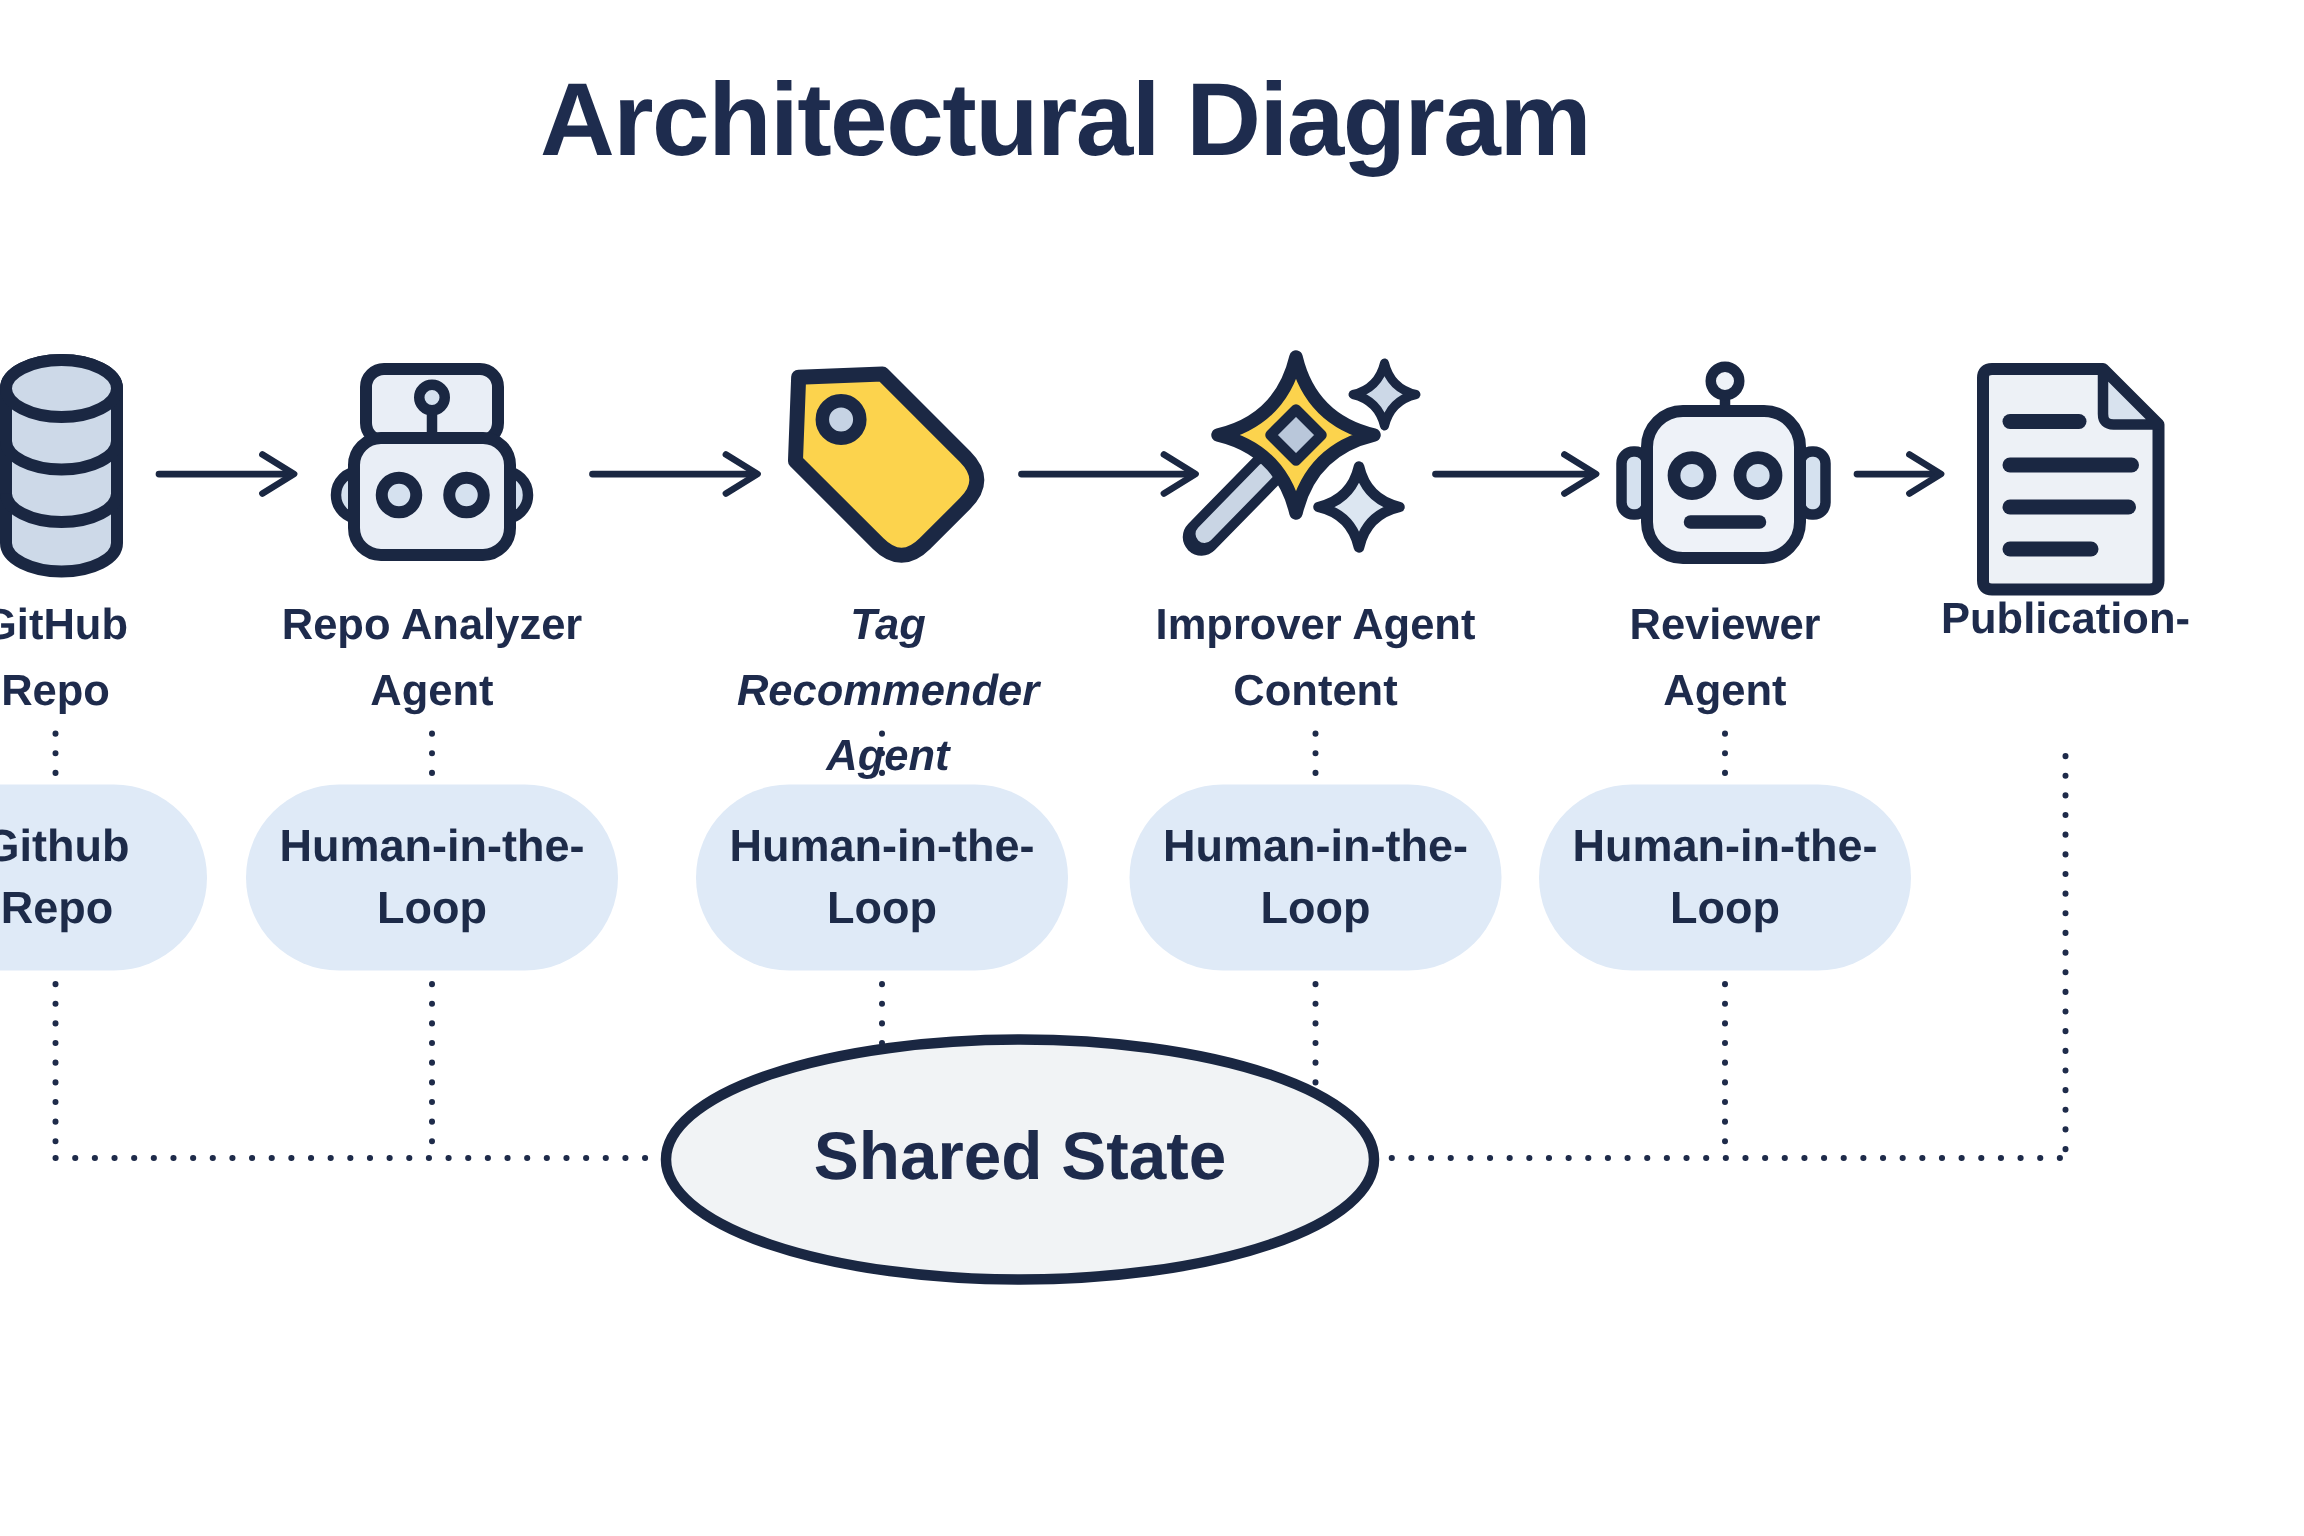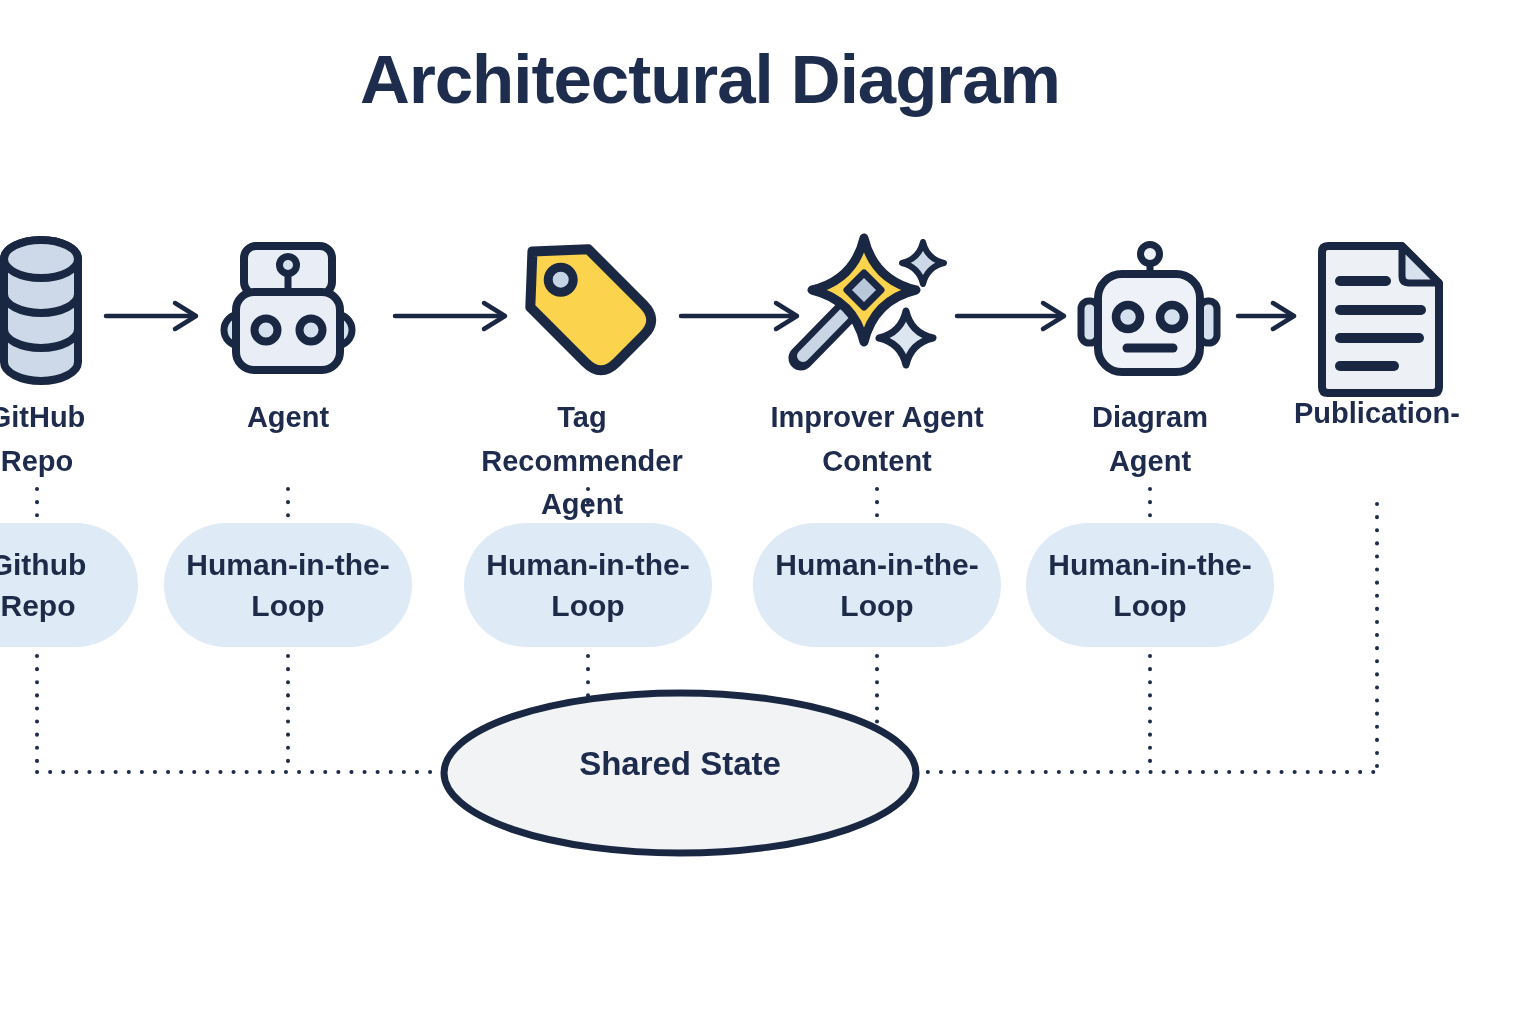--- a/index.html
+++ b/index.html
@@ -7,21 +7,21 @@
           font-family:"Liberation Sans", sans-serif;}
   #diagram-svg{position:absolute;left:0;top:0;}
   .page-title{position:absolute;left:0;top:40px;width:1420px;text-align:center;
       font-size:69px;font-weight:bold;letter-spacing:-1px;color:#1e2c4e;}
   .node-label{position:absolute;width:240px;text-align:center;font-size:29px;
       font-weight:bold;color:#1e2b4c;line-height:1.5;}
   .hitl-box{position:absolute;top:523px;height:124px;border-radius:62px;background:#dfeaf7;
       display:flex;flex-direction:column;align-items:center;justify-content:center;
       font-size:30px;font-weight:bold;color:#1d2b49;line-height:1.38;text-align:center;}
   .ellipse-label{position:absolute;left:480px;top:745px;width:400px;text-align:center;
-      font-size:33px;font-weight:bold;color:#1e2b4c;}
+      font-size:45px;font-weight:bold;color:#1e2b4c;}
   .line{display:block;}
 </style>
 </head>
 <body>
 
 <div id="canvas">
 
   <svg id="diagram-svg" width="1536" height="1024" viewBox="0 0 1536 1024">
 
     <g stroke="#1e2b4a" stroke-width="4" stroke-linecap="round" stroke-dasharray="0.1 13" fill="none">
@@ -123,32 +123,33 @@
     </g>
   </svg>
 
   <div class="page-title">Architectural Diagram</div>
 
   <div class="node-label" style="left:-83px;top:396px;">
     <span class="line">GitHub</span>
     <span class="line">Repo</span>
   </div>
   <div class="node-label" style="left:168px;top:396px;">
+    <span class="line">Repo Analyzer</span>
     <span class="line">Agent</span>
   </div>
-  <div class="node-label" style="left:462px;top:396px;">
+  <div class="node-label" style="left:472px;top:396px;font-style:italic;">
     <span class="line">Tag Recommender</span>
     <span class="line">Agent</span>
   </div>
   <div class="node-label" style="left:757px;top:396px;">
     <span class="line">Improver Agent</span>
     <span class="line">Content</span>
   </div>
   <div class="node-label" style="left:1030px;top:396px;">
-    <span class="line">Diagram</span>
+    <span class="line">Reviewer</span>
     <span class="line">Agent</span>
   </div>
   <div class="node-label" style="left:1257px;top:392px;">
     <span class="line">Publication-</span>
   </div>
 
   <div class="hitl-box" style="left:-62px;width:200px;">
     <span class="line">Github</span>
     <span class="line">Repo</span>
   </div>

